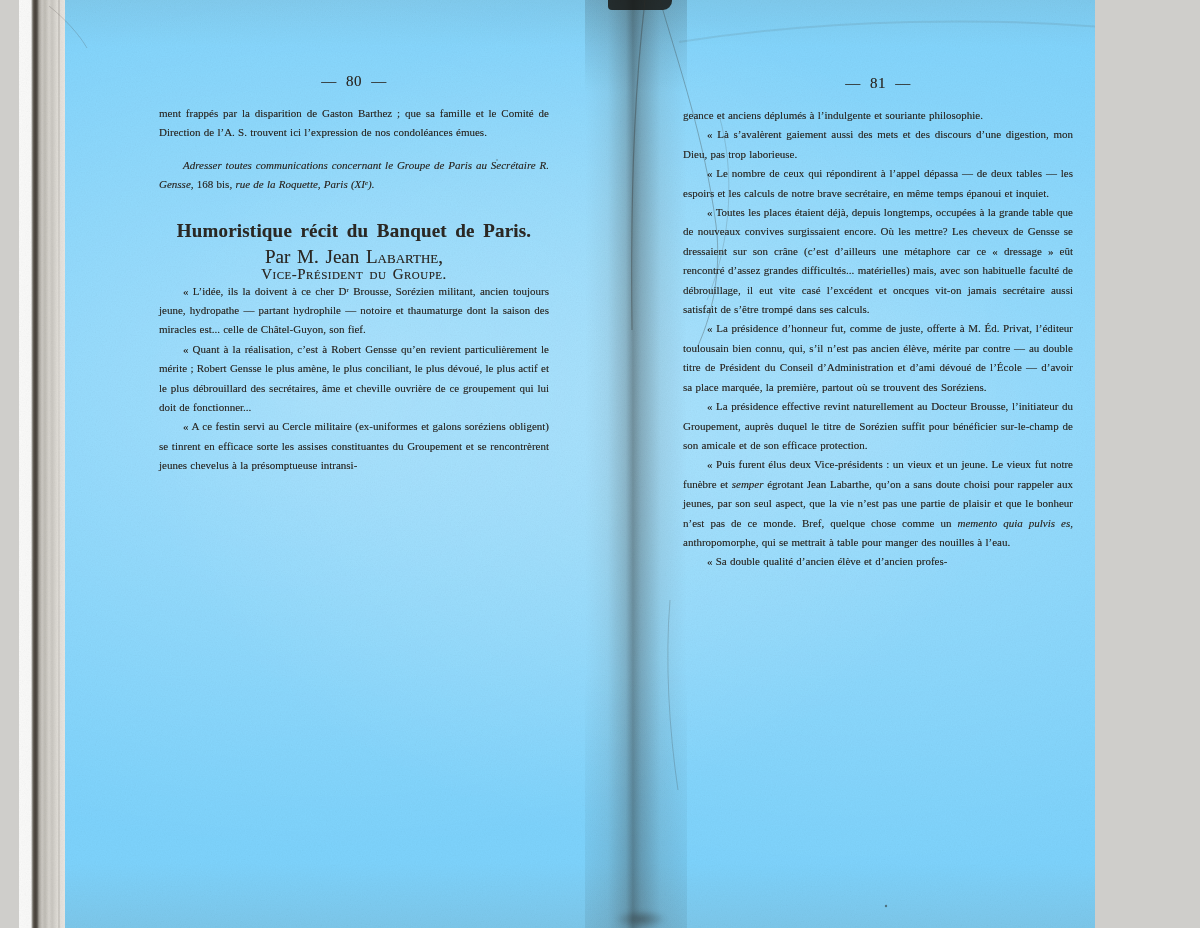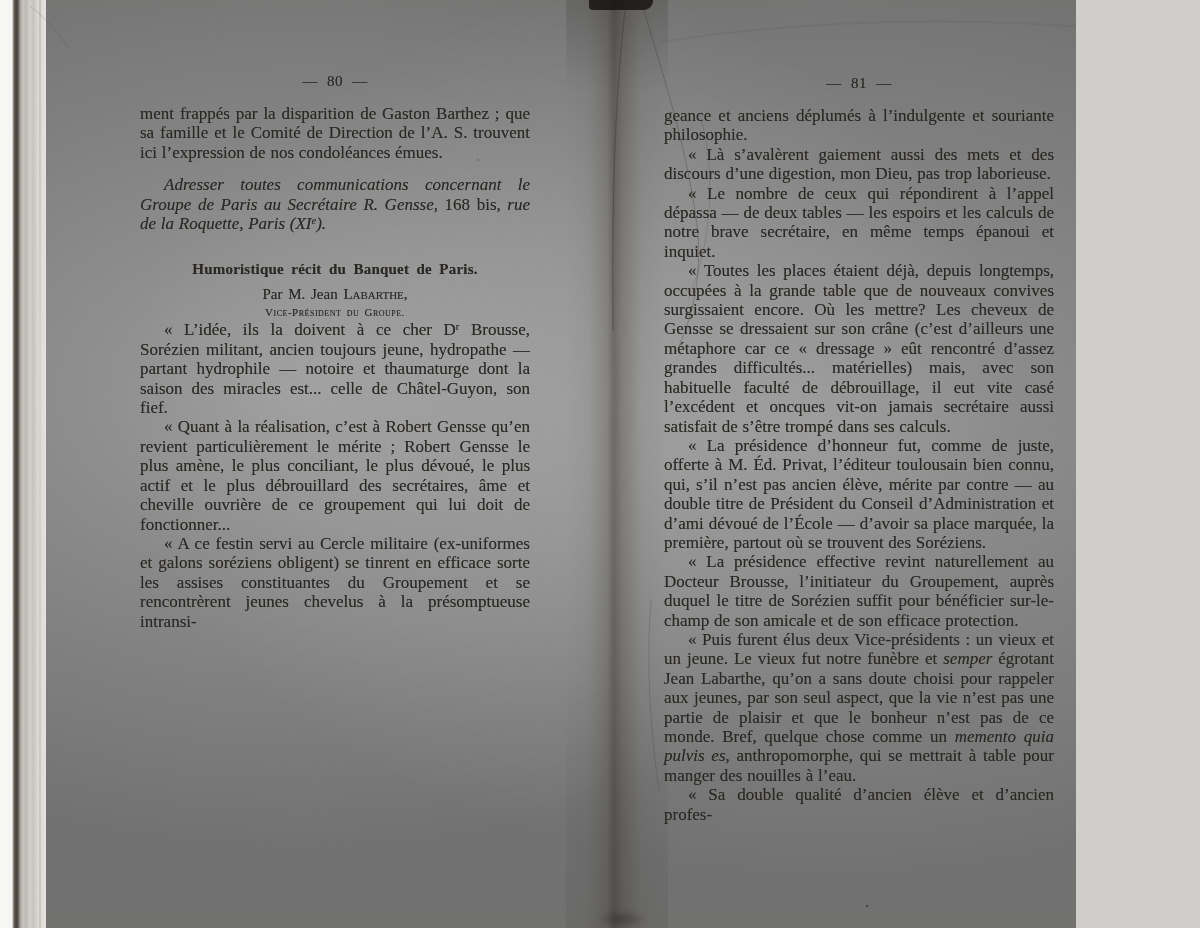--- a/index.html
+++ b/index.html
@@ -1,21 +1,22 @@
 <!DOCTYPE html>
 <html lang="fr"><head>
 <meta charset="utf-8">
 <style>
   html,body{margin:0;padding:0;background:#cfcecb;}
   .scan{
     position:relative;width:1076px;height:928px;overflow:hidden;
-    background:#737373;
+    background:#7dd3fc;
     font-family:"Liberation Serif","DejaVu Serif",serif;
     color:#2b2824;
     text-shadow:0 0 .5px rgba(43,40,36,.45);
+    margin-left:19px;
   }
   
   .vignette{
     position:absolute;inset:0;pointer-events:none;
     background:
       radial-gradient(120% 90% at 28% 42%, rgba(255,255,255,.30) 0%, rgba(255,255,255,0) 55%),
       radial-gradient(120% 90% at 77% 45%, rgba(255,255,255,.26) 0%, rgba(255,255,255,0) 55%),
       linear-gradient(180deg, rgba(120,114,105,.10) 0%, rgba(120,114,105,0) 5%, rgba(120,114,105,0) 93%, rgba(120,114,105,.12) 100%);
   }
   
@@ -57,26 +58,26 @@
 
   
   .col{position:absolute;width:390px;}
   .col-left{left:140px;top:72px;}
   .col-right{left:664px;top:74px;}
 
   .pagenum{
     text-align:center;font-size:15px;line-height:19px;margin:0 0 13px 0;
     word-spacing:5px;letter-spacing:.5px;
   }
-  .blk{margin:0;text-align:justify;text-indent:24px;font-size:17px;line-height:19.4px;word-spacing:.5px;}
+  .blk{margin:0;text-align:justify;text-indent:24px;font-size:11px;line-height:19.4px;word-spacing:.5px;}
   .b-cont{text-indent:0;}
   .b-note{margin-top:13px;font-style:italic;}
-  .b-heading{margin-top:26px;text-align:center;text-indent:0;font-weight:700;font-size:15px;line-height:20px;word-spacing:3.5px;letter-spacing:.2px;}
-  .b-byline{margin-top:7px;text-align:center;text-indent:0;font-size:15px;line-height:17px;word-spacing:2px;}
-  .b-role{margin-top:2px;text-align:center;text-indent:0;font-size:11px;line-height:15px;letter-spacing:.5px;word-spacing:2px;}
+  .b-heading{margin-top:26px;text-align:center;text-indent:0;font-weight:700;font-size:19px;line-height:20px;word-spacing:3.5px;letter-spacing:.2px;}
+  .b-byline{margin-top:7px;text-align:center;text-indent:0;font-size:19px;line-height:17px;word-spacing:2px;}
+  .b-role{margin-top:2px;text-align:center;text-indent:0;font-size:15px;line-height:15px;letter-spacing:.5px;word-spacing:2px;}
   .b-start{margin-top:22px;}
   .it{font-style:italic;}
   .rm{font-style:normal;}
   .sc{font-variant:small-caps;}
   sup{font-size:.62em;line-height:0;vertical-align:.45em;}
 </style>
 </head>
 <body>
 
 <div class="scan">

